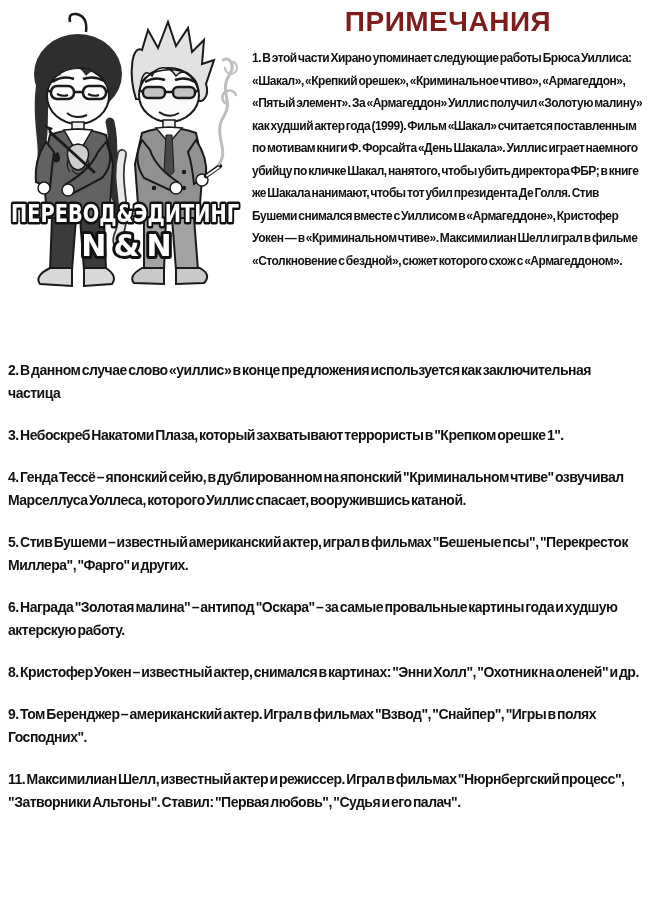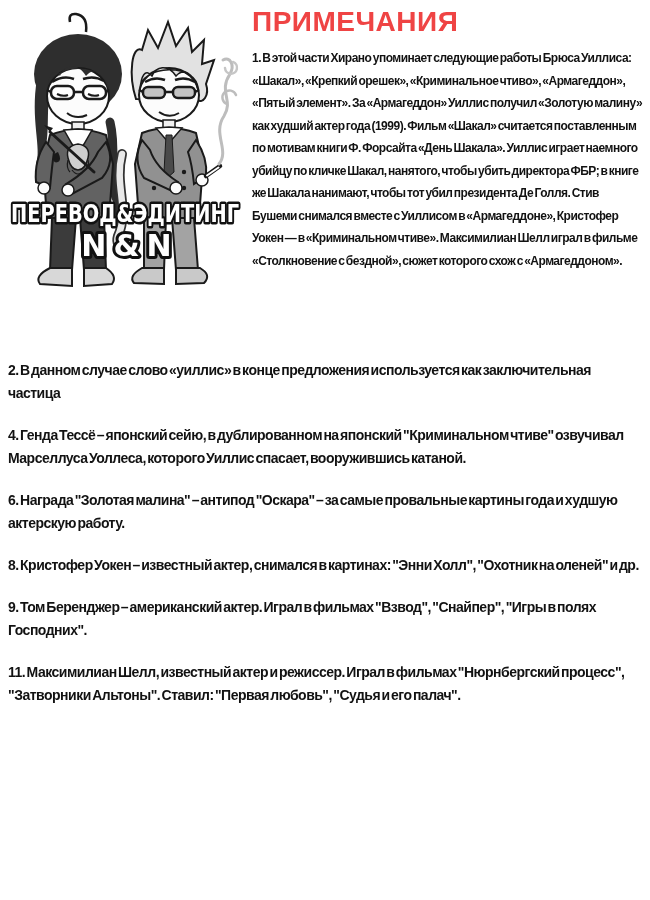--- a/index.html
+++ b/index.html
@@ -22,23 +22,23 @@
   }
   .right-col {
     position: absolute;
     left: 252px; top: 6px;
     width: 392px;
   }
   .page-title {
     margin: 0 0 9px 0;
     font-size: 28px;
     font-weight: bold;
-    text-align: left;
+    text-align: center;
     letter-spacing: 0.5px;
-    color: #ef4444;
+    color: #7f1d1d;
   }
   .note-first {
     margin: 0;
     font-size: 12px;
     font-weight: bold;
     line-height: 22.5px;
     letter-spacing: -0.5px;
     word-spacing: -1.5px;
   }
   .notes-list {
@@ -152,23 +152,25 @@
 
   <div class="right-col">
     <h1 class="page-title">ПРИМЕЧАНИЯ</h1>
     <p class="note-first">1. В этой части Хирано упоминает следующие работы Брюса Уиллиса: «Шакал», «Крепкий орешек», «Криминальное чтиво», «Армагеддон», «Пятый элемент». За «Армагеддон» Уиллис получил «Золотую малину» как худший актер года (1999). Фильм «Шакал» считается поставленным по мотивам книги Ф. Форсайта «День Шакала». Уиллис играет наемного убийцу по кличке Шакал, нанятого, чтобы убить директора ФБР; в книге же Шакала нанимают, чтобы тот убил президента Де Голля. Стив Бушеми снимался вместе с Уиллисом в «Армагеддоне», Кристофер Уокен — в «Криминальном чтиве». Максимилиан Шелл играл в фильме «Столкновение с бездной», сюжет которого схож с «Армагеддоном».</p>
   </div>
 
   <div class="notes-list">
 
       <p class="note">2. В данном случае слово «уиллис» в конце предложения используется как заключительная частица</p>
 
+      <p class="note">3. Небоскреб Накатоми Плаза, который захватывают террористы в "Крепком орешке 1".</p>
 
       <p class="note">4. Генда Тессё – японский сейю, в дублированном на японский "Криминальном чтиве" озвучивал Марселлуса Уоллеса, которого Уиллис спасает, вооружившись катаной.</p>
 
+      <p class="note">5. Стив Бушеми – известный американский актер, играл в фильмах "Бешеные псы", "Перекресток Миллера", "Фарго" и других.</p>
 
       <p class="note">6. Награда "Золотая малина" – антипод "Оскара" – за самые провальные картины года и худшую актерскую работу.</p>
 
 
       <p class="note">8. Кристофер Уокен – известный актер, снимался в картинах: "Энни Холл", "Охотник на оленей" и др.</p>
 
       <p class="note">9. Том Беренджер – американский актер. Играл в фильмах "Взвод", "Снайпер", "Игры в полях Господних".</p>
 
 
       <p class="note">11. Максимилиан Шелл, известный актер и режиссер. Играл в фильмах "Нюрнбергский процесс", "Затворники Альтоны". Ставил: "Первая любовь", "Судья и его палач".</p>

